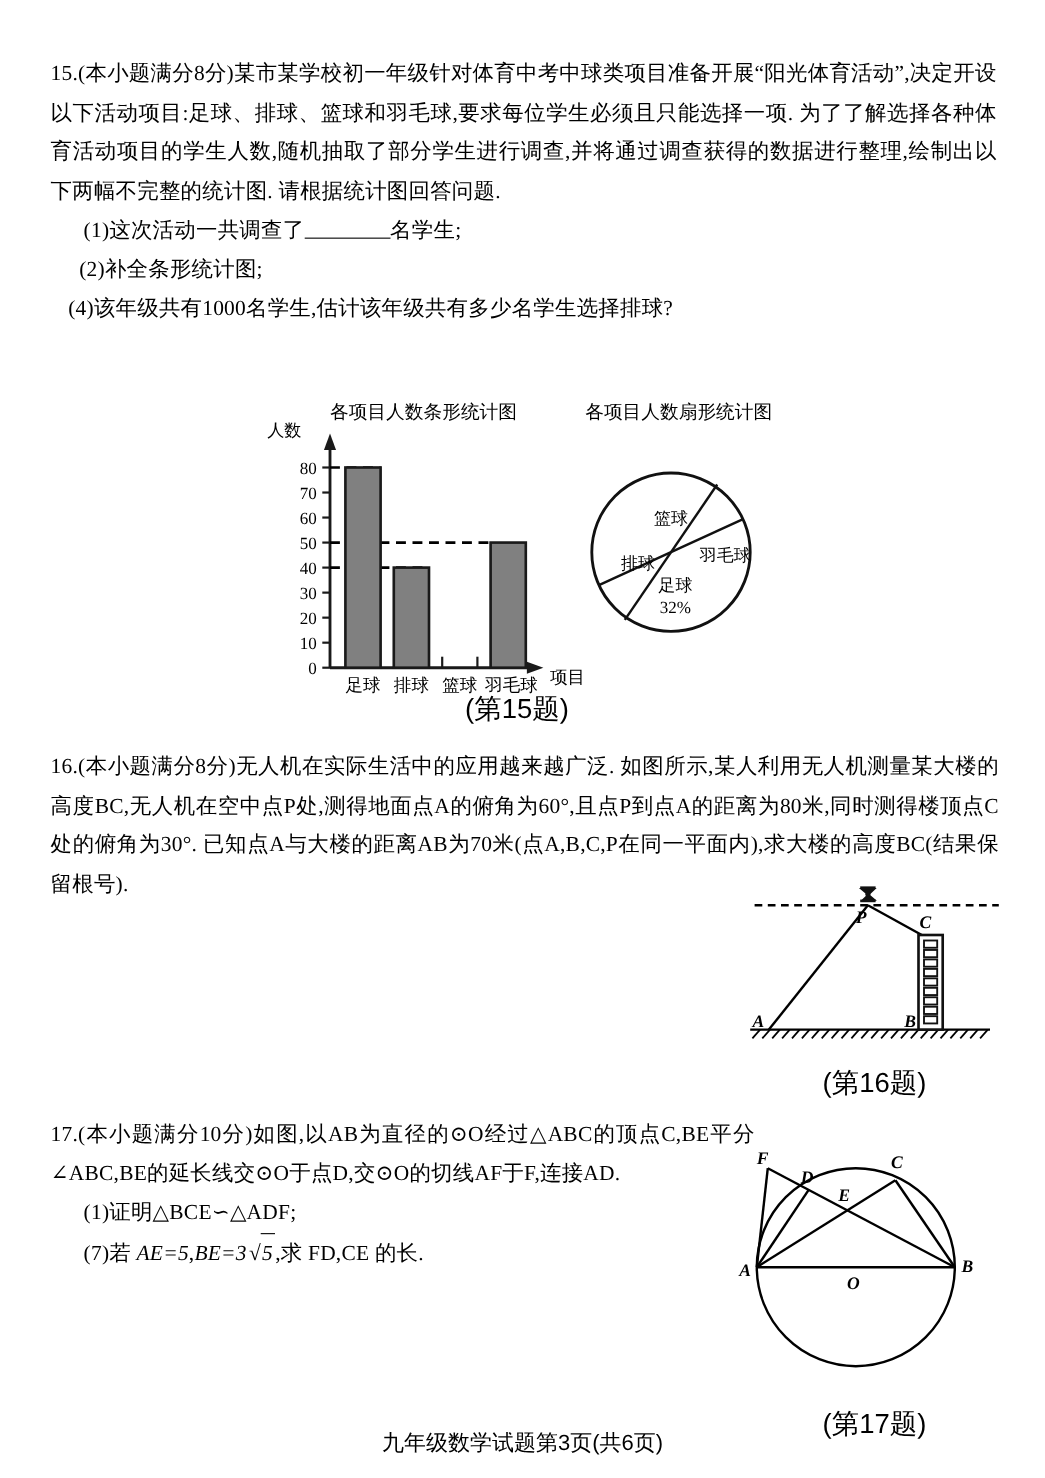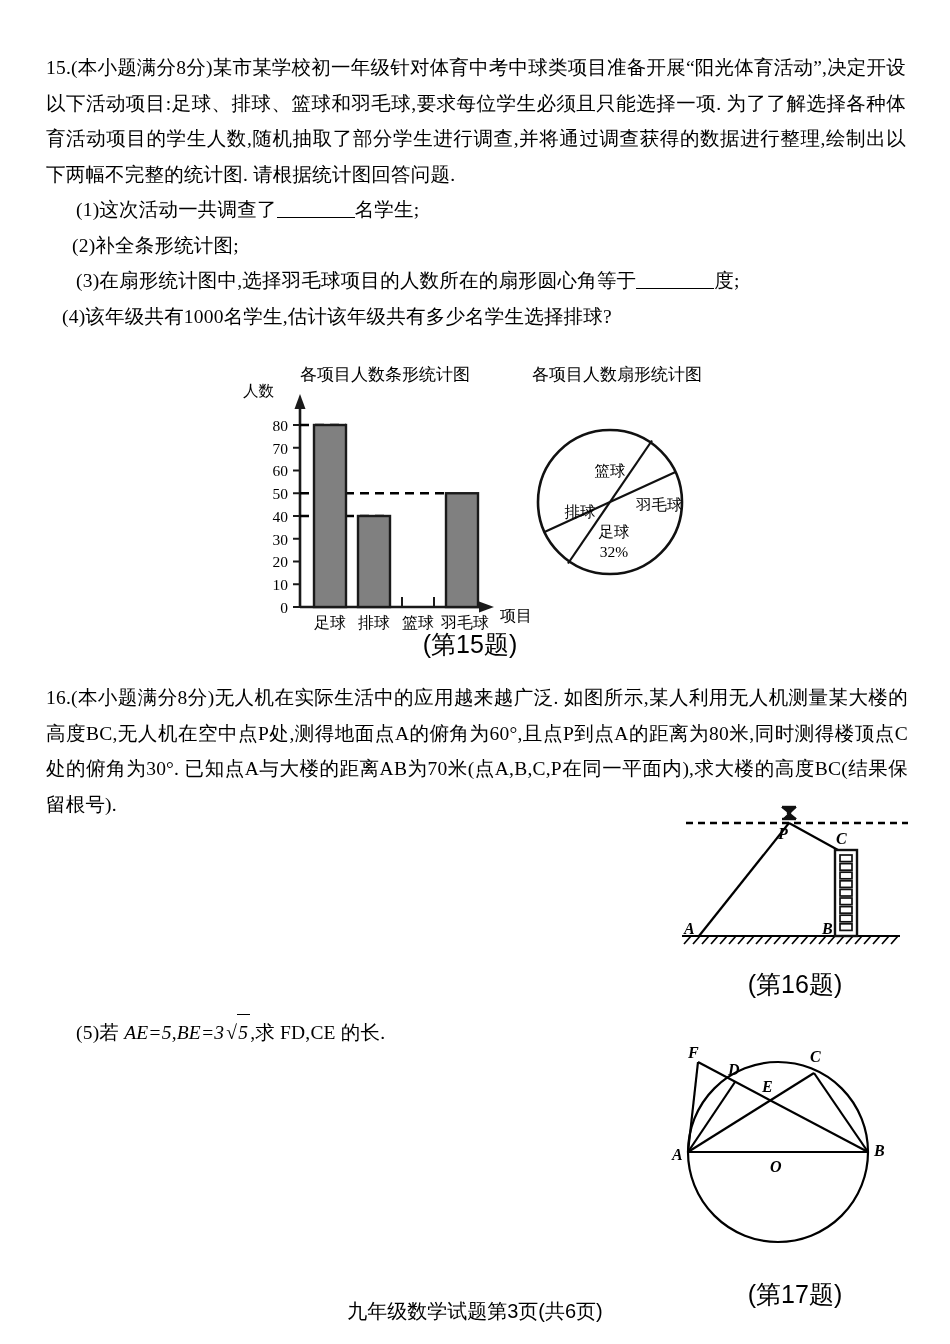--- a/index.html
+++ b/index.html
@@ -74,23 +74,20 @@
     </div>
 
     <div class="ptext" style="margin-left:30px;">
       <span>(1)</span><span>这次活动一共调查了</span><span class="blank" style="width:78px;"></span><span>名学生;</span>
     </div>
 
     <div class="ptext" style="margin-left:26px;">
       <span>(2)</span><span>补全条形统计图;</span>
     </div>
 
-    <div class="ptext" style="margin-left:30px;">
-      <span>(3)</span><span>在扇形统计图中,选择羽毛球项目的人数所在的扇形圆心角等于</span><span class="blank" style="width:78px;"></span><span>度;</span>
-    </div>
 
     <div class="ptext" style="margin-left:16px;">
       <span>(4)</span><span>该年级共有1000名学生,估计该年级共有多少名学生选择排球?</span>
     </div>
   </div>
 
   <div class="chart-title cnlab" style="position:absolute;left:280px;top:363px;width:210px;">各项目人数条形统计图</div>
   <div class="chart-title cnlab" style="position:absolute;left:512px;top:363px;width:210px;">各项目人数扇形统计图</div>
 
   <div style="position:absolute;left:238px;top:382px;width:280px;height:250px;">
@@ -234,22 +231,28 @@
       <text class="fig-lab" x="106" y="33">P</text>
       <text class="fig-lab" x="164" y="38">C</text>
       <text class="fig-lab" x="12" y="128">A</text>
       <text class="fig-lab" x="150" y="128">B</text>
     </svg>
   </div>
 
   <div class="caption cnlab" style="position:absolute;left:700px;top:968px;width:190px;">(第16题)</div>
 
   <div class="problem" style="left:46px;top:1014px;width:640px;">
+    <div class="ptext">
+      <span class="lead">17.</span><span>(本小题满分10分)如图,以AB为直径的⊙O经过△ABC的顶点C,BE平分∠ABC,BE的延长线交⊙O于点D,交⊙O的切线AF于F,连接AD.</span>
+    </div>
     <div class="ptext" style="margin-left:30px;">
-      <span>(5)若 </span><span class="it">AE=5</span><span>,</span><span class="it">BE=3</span><span class="sqrt"><span class="rad">√</span><span class="num">5</span></span><span>,求 FD,CE 的长.</span>
+      <span>(1)</span><span>证明△BCE∽△ADF;</span>
+    </div>
+    <div class="ptext" style="margin-left:30px;">
+      <span>(7)若 </span><span class="it">AE=5</span><span>,</span><span class="it">BE=3</span><span class="sqrt"><span class="rad">√</span><span class="num">5</span></span><span>,求 FD,CE 的长.</span>
     </div>
   </div>
 
   <div style="position:absolute;left:666px;top:1040px;width:250px;height:240px;">
     <svg width="250" height="240" viewBox="0 0 250 240">
 
       <circle class="geo" cx="112" cy="112" r="90"></circle>
 
       <line class="geo" x1="22" y1="112" x2="202" y2="112"></line>
 

